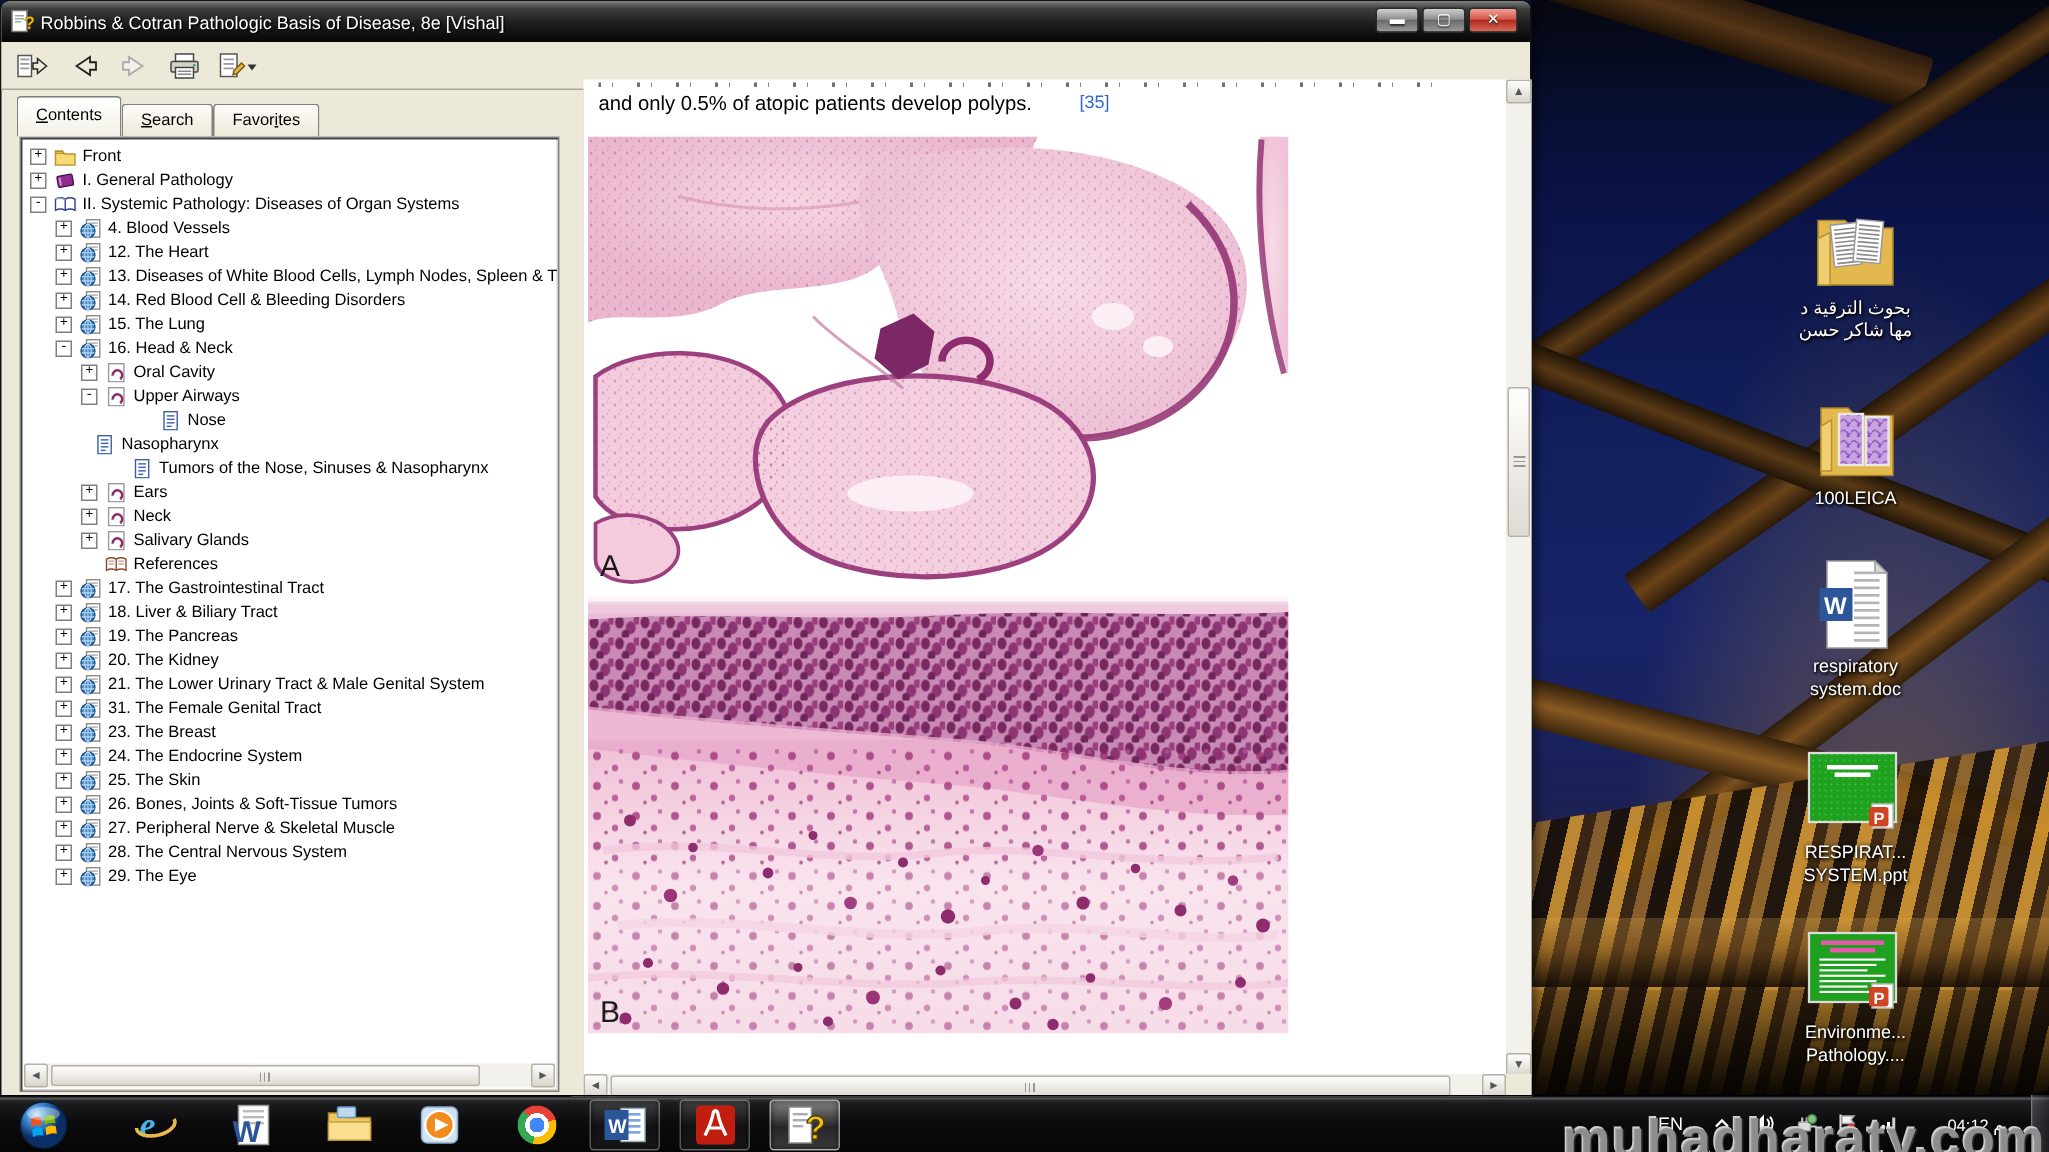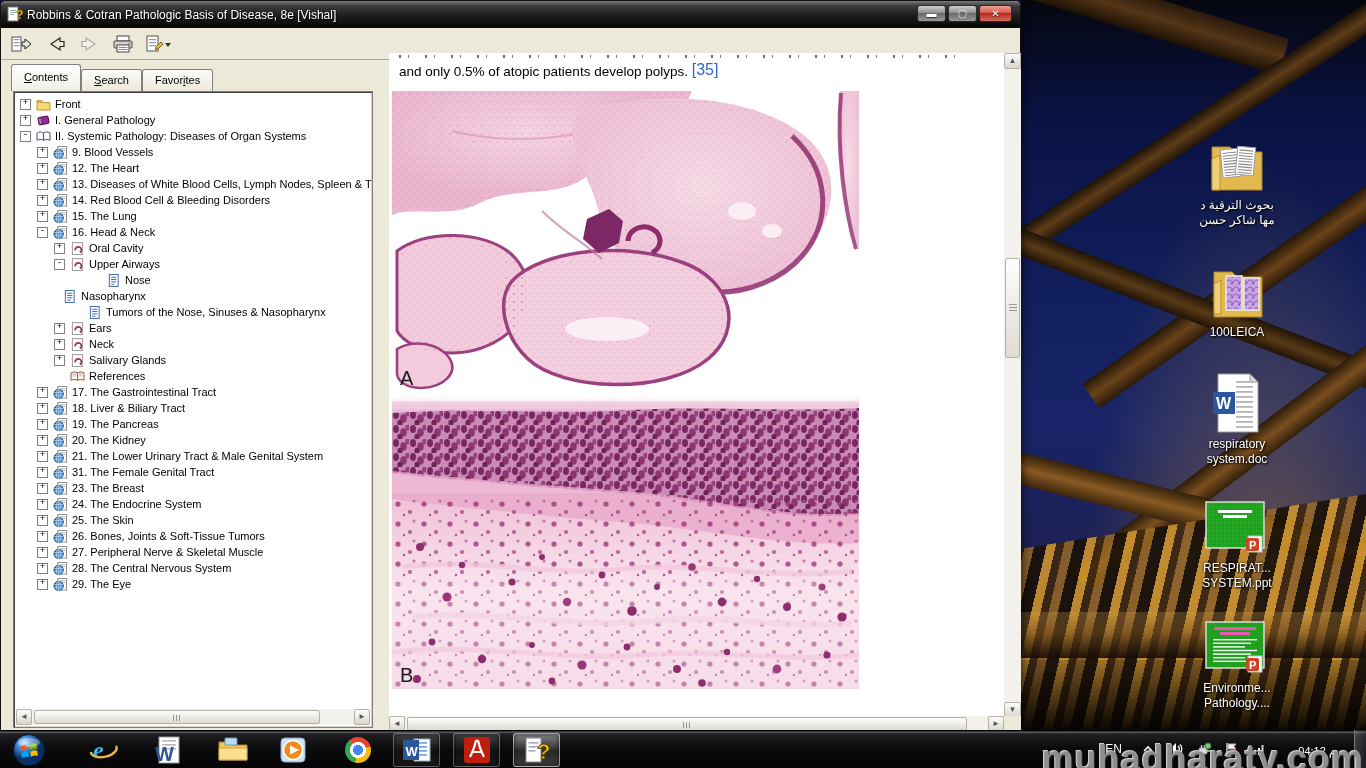--- a/index.html
+++ b/index.html
@@ -75,21 +75,21 @@
   .vsb .sb-thumb:after{left:3px;top:50%;width:8px;height:8px;margin:-4px 0 0 0;
     background:repeating-linear-gradient(180deg,#9a978c 0 1px,transparent 1px 3px);}
 
   #splitter{left:380px;top:59px;width:8px;height:672px;background:#ece9d8;border-right:1px solid #aca899;}
 
   
   #content{left:388px;top:52px;width:632px;height:679px;background:#fff;overflow:hidden;}
   #clipline{position:absolute;left:10px;top:2px;width:560px;height:3px;overflow:hidden;
     background:repeating-linear-gradient(90deg,#333 0 2px,transparent 2px 9px,#555 9px 10px,transparent 10px 26px);opacity:.7;}
   #para{position:absolute;left:10px;top:8px;font-size:13.5px;color:#000;}
-  #para a{color:#3366cc;font-size:16px;text-decoration:none;vertical-align:1px;}
+  #para a{color:#3366cc;font-size:12px;text-decoration:none;vertical-align:1px;margin-left:28px;}
   .fig{position:absolute;left:3px;width:467px;background:#fff;}
   .figlabel{position:absolute;left:8px;bottom:2px;font-size:20px;color:#1a1a1a;font-family:"Liberation Sans",sans-serif;}
 
   
   #taskbar{left:0;top:730px;width:1366px;height:38px;
     background:linear-gradient(180deg,#3a3a3c 0%,#1c1c1e 12%,#0c0c0e 45%,#050506 100%);
     border-top:1px solid #000;box-sizing:border-box;}
   #taskbar:before{content:"";position:absolute;left:0;top:1px;width:100%;height:1px;background:rgba(255,255,255,.18);}
   .tb-item{position:absolute;top:2px;width:40px;height:34px;display:flex;align-items:center;justify-content:center;}
   .tb-open{width:47px;border:1px solid rgba(255,255,255,.28);border-radius:3px;box-sizing:border-box;
@@ -370,21 +370,21 @@
             <span class="ticon">
               <svg width="15" height="13" viewBox="0 0 16 14">
                 <rect x="5" y="0.5" width="9.5" height="12.5" fill="#fff" stroke="#8a8a8a"></rect>
                 <rect x="6.5" y="2.5" width="6.5" height="1" fill="#aab"></rect>
                 <rect x="6.5" y="4.5" width="6.5" height="1" fill="#aab"></rect>
                 <circle cx="6" cy="8.5" r="5" fill="#3f86c9" stroke="#1a4c7e"></circle>
                 <path d="M1.4 7 h9.2 M1.4 10 h9.2 M6 3.6 v9.8" stroke="#bcd9f0" stroke-width="0.8" fill="none"></path>
                 <ellipse cx="6" cy="8.5" rx="2.4" ry="4.8" fill="none" stroke="#bcd9f0" stroke-width="0.8"></ellipse>
               </svg>
             </span>
-            <span>9. Blood Vessels</span>
+            <span>4. Blood Vessels</span>
           </div>
           <div class="trow" style="padding-left: 21px;">
             <span class="toggle">+</span>
             <span class="ticon">
               <svg width="15" height="13" viewBox="0 0 16 14">
                 <rect x="5" y="0.5" width="9.5" height="12.5" fill="#fff" stroke="#8a8a8a"></rect>
                 <rect x="6.5" y="2.5" width="6.5" height="1" fill="#aab"></rect>
                 <rect x="6.5" y="4.5" width="6.5" height="1" fill="#aab"></rect>
                 <circle cx="6" cy="8.5" r="5" fill="#3f86c9" stroke="#1a4c7e"></circle>
                 <path d="M1.4 7 h9.2 M1.4 10 h9.2 M6 3.6 v9.8" stroke="#bcd9f0" stroke-width="0.8" fill="none"></path>

